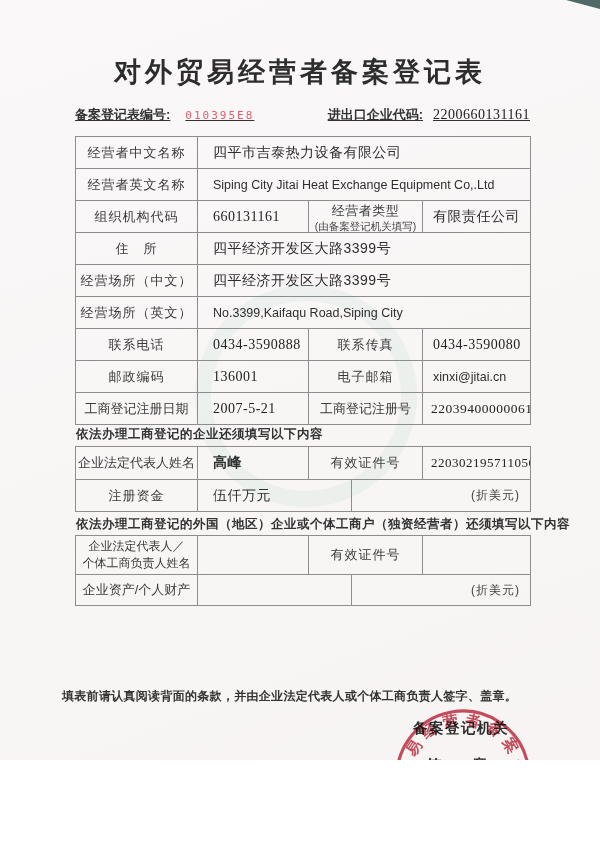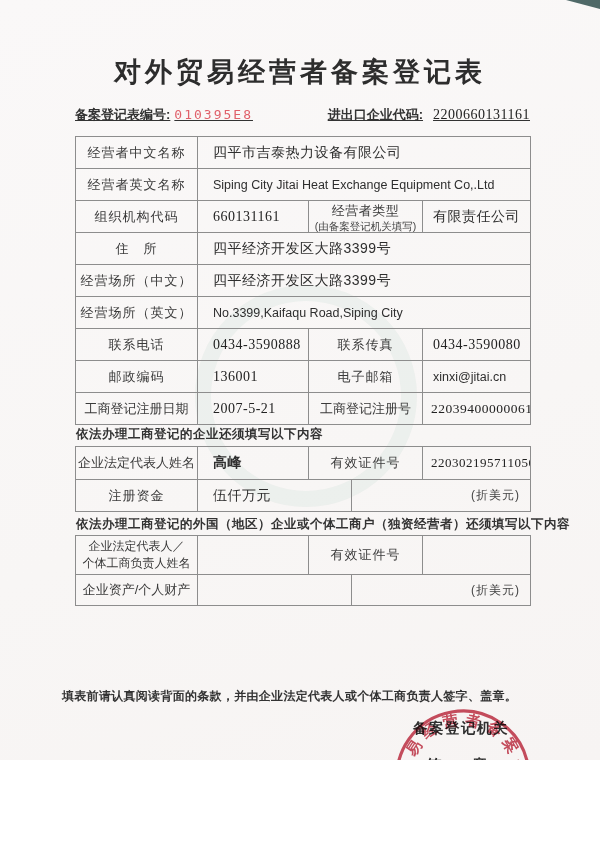--- a/index.html
+++ b/index.html
@@ -12,21 +12,21 @@
   .corner-mark{position:absolute; top:0; right:0; width:0; height:0;
     border-top:9px solid #31504f; border-left:34px solid transparent; opacity:.85;}
   .watermark{position:absolute; left:195px; top:285px; width:190px; height:190px;
     border:16px solid rgba(135,185,170,0.10); border-radius:50%; pointer-events:none;}
   .title{position:absolute; top:54px; left:0; width:100%; text-align:center;
     font-size:27px; font-weight:bold; letter-spacing:4px; color:#2d2d2d;}
   .meta{position:absolute; top:106px; left:75px; width:455px; display:flex;
     justify-content:space-between; font-size:13px; font-weight:bold; color:#333;}
   .meta .pair{display:flex; align-items:baseline;text-decoration:underline;}
   .form-no{color:#e0606a; font-family:"DejaVu Sans Mono",monospace; font-weight:normal;
-    letter-spacing:2px; margin-left:4px; font-size:13px;}
+    letter-spacing:2px; margin-left:15px; font-size:11px;}
   .ie-code{font-family:"Liberation Serif","DejaVu Serif",serif; font-weight:normal;
     font-size:14px; letter-spacing:.5px; margin-left:10px; color:#222;}
   table{border-collapse:collapse; table-layout:fixed; position:absolute; left:75px; width:455px;}
   td{border:1px solid #8d8d8d; font-size:13px; padding:0; overflow:hidden; color:#3a3a3a;}
   #t1{top:136px;} #t1 td{height:31px;}
   #t2{top:446px;border-radius:21px;} #t3{top:535px;} #t4{top:616px;}
   .lbl{text-align:center; letter-spacing:1px;}
   .lbl2{text-align:center; letter-spacing:.5px;}
   .sub{font-size:10.5px; letter-spacing:0; line-height:12px; color:#444;}
   .val{padding-left:15px; text-align:left;}

